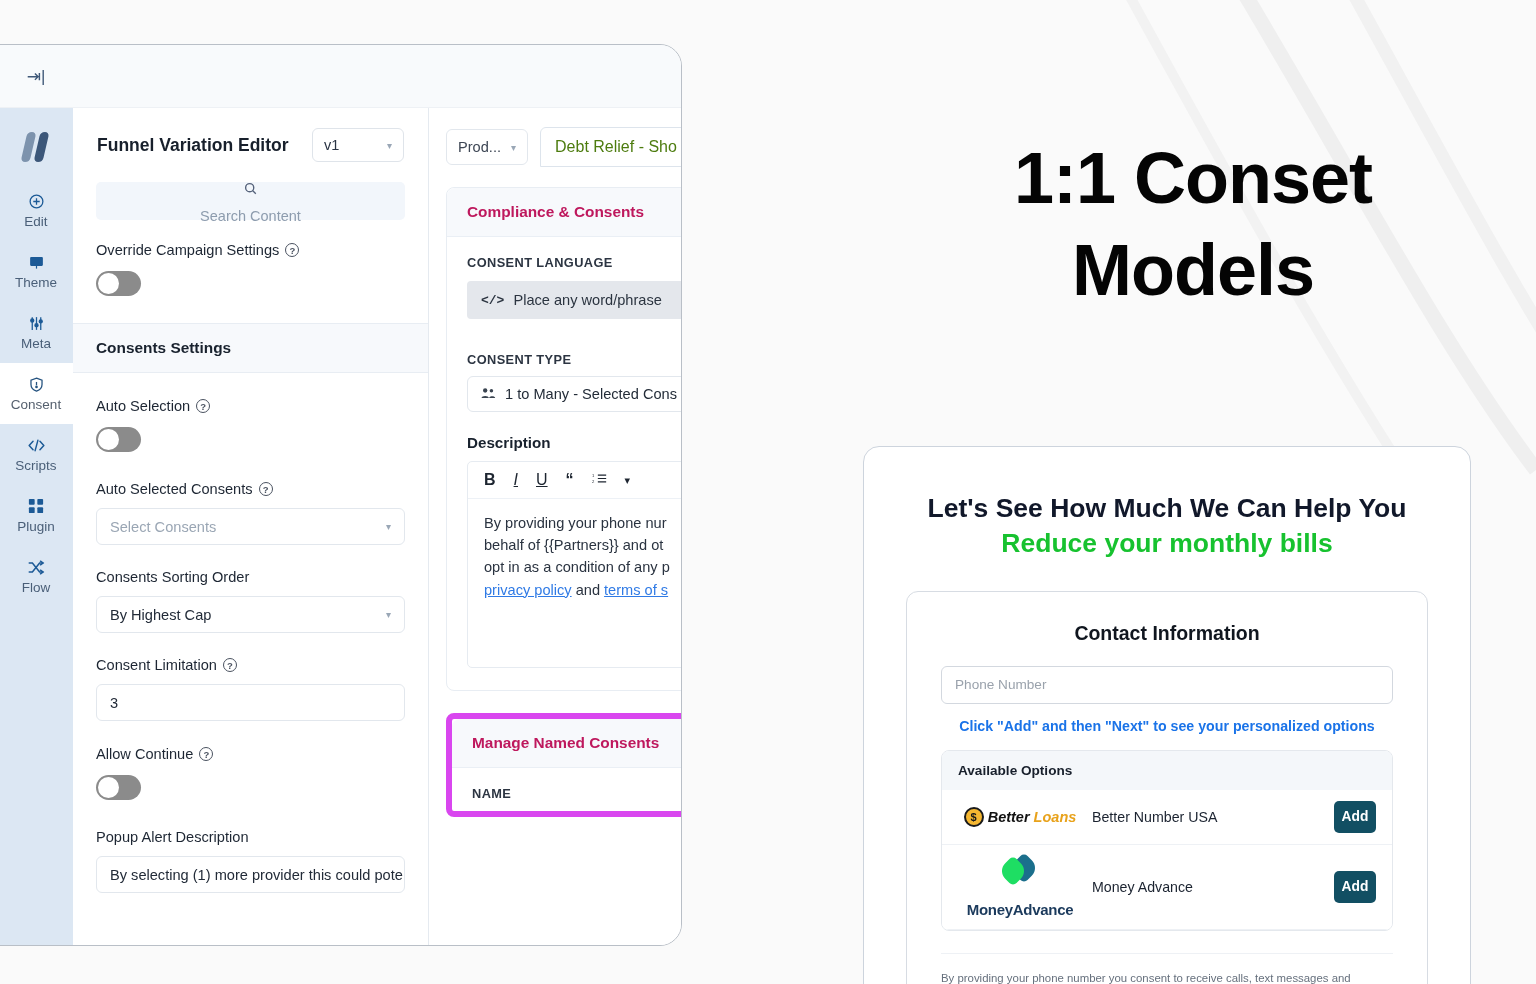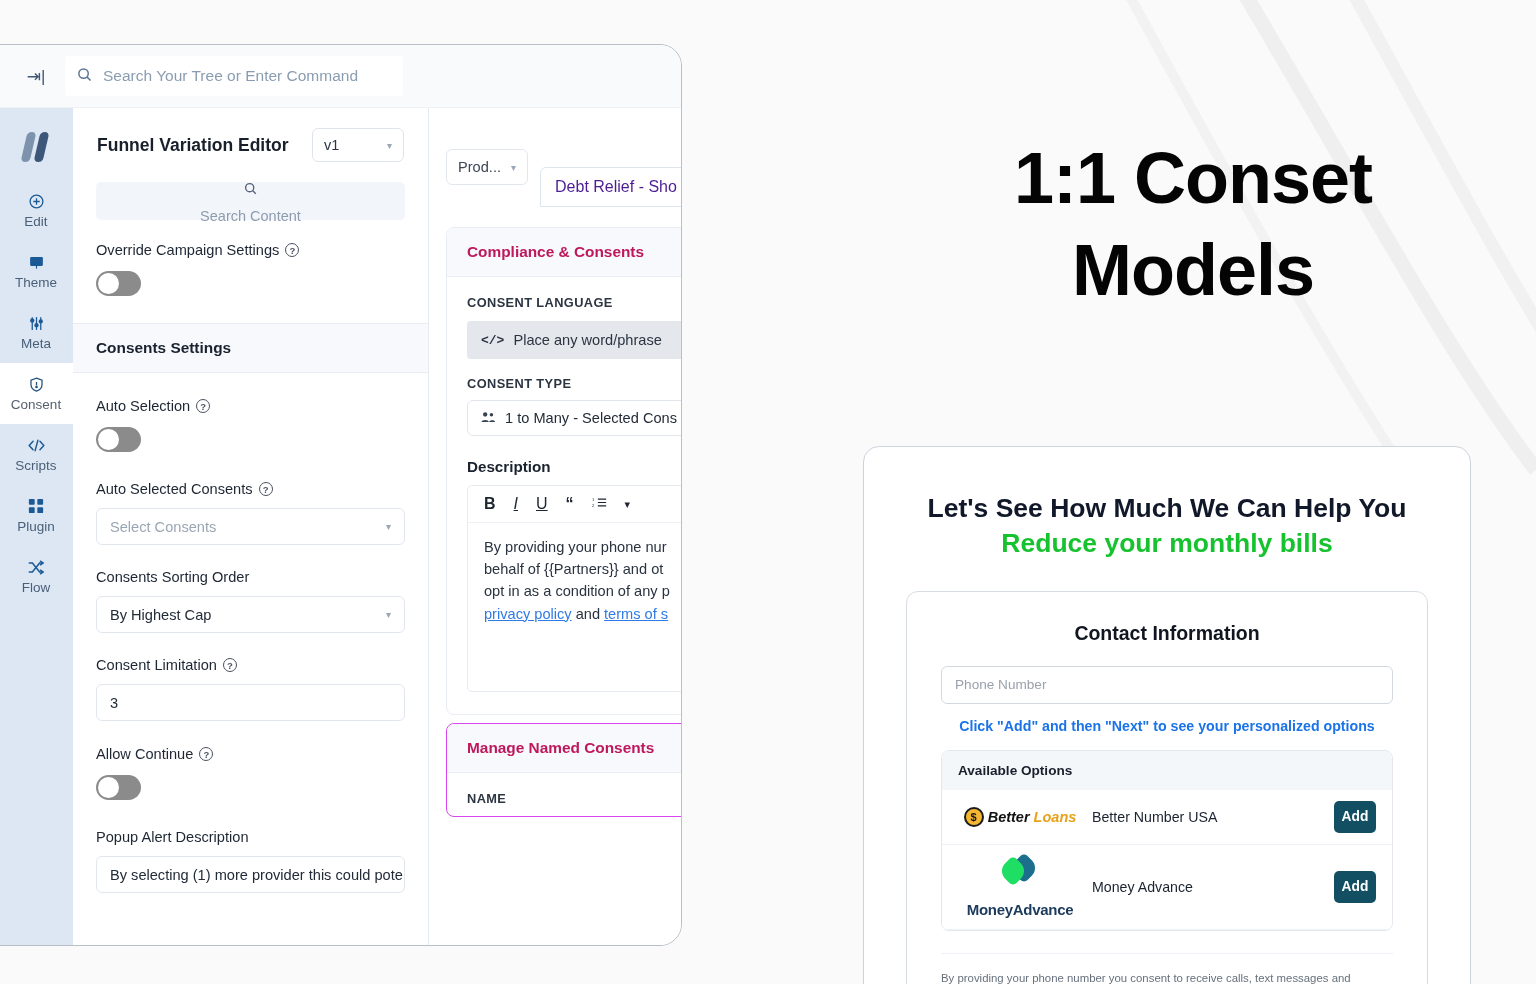--- a/index.html
+++ b/index.html
@@ -129,21 +129,21 @@
   .preview-col { flex: 1; background: #ffffff; overflow: hidden; position: relative; padding: 0 0 0 17px; }
   .pv-top { display: flex; align-items: center; gap: 12px; padding: 19px 0 0 0; }
   .prod-select {
     height: 36px; border: 1px solid #e2e7ed; border-radius: 6px; background:#fff;
     display: flex; align-items: center; gap: 10px; padding: 0 11px;
     font-size: 14.6px; color: #3d4654; cursor: pointer; white-space: nowrap;
   }
   .crumb-tab {
     height: 40px; display:flex; align-items:center; padding: 0 14px;
     border: 1px solid #dde4ec; border-radius: 6px 6px 0 0; background:#fff;
-    font-size: 16px; color: #4c1d95; white-space: nowrap; margin-top: 40px;
+    font-size: 16px; color: #4d7c0f; white-space: nowrap;
   }
   .pv-card {
     margin-top: 20px; background: #ffffff; border: 1px solid #e8edf3;
     border-radius: 8px; width: 340px;
   }
   .pv-card-head {
     background: #f7f9fc; padding: 15px 20px; font-size: 15.4px; font-weight: 700;
     color: #be185d; border-bottom: 1px solid #eaeff5; border-radius: 8px 8px 0 0;
   }
   .pv-card-body { padding: 18px 20px 22px 20px; }
@@ -170,21 +170,21 @@
     display: flex; align-items: center; gap: 18px; padding: 9px 16px;
     border-bottom: 1px solid #edf1f6; color: #1d2530; font-size: 16px;
   }
   .rte-bar span { cursor: pointer; }
   .rte-body {
     padding: 13px 16px 18px 16px; font-size: 14.6px; line-height: 1.52; color: #2a3340;
     height: 168px; overflow: hidden; white-space: nowrap;
   }
   .rte-body a { color: #2f7ae5; text-decoration: underline; }
   .pv-card2 {
-    margin-top: 8px; background: #fff; border: 1px solid #d946ef; border-radius: 8px; width: 340px;
+    margin-top: 22px; background: #fff; border: 6px solid #d946ef; border-radius: 8px; width: 340px;
   }
 
   
   .right { position: absolute; left: 805px; top: 0; width: 776px; height: 984px; }
   .hero {
     position: absolute; left: 0; top: 132px; width: 776px; text-align: center;
   }
   .hero h1 {
     font-size: 72px; font-weight: 800; color: #040404; line-height: 1.28;
     letter-spacing: -1px;
@@ -258,29 +258,20 @@
   <svg class="bg-arcs" width="1536" height="984">
     <path d="M1200,-80 C1330,130 1430,330 1536,470" stroke="#efefef" stroke-width="15" fill="none"></path>
     <path d="M1290,-120 C1420,110 1510,290 1600,420" stroke="#f1f1f1" stroke-width="13" fill="none"></path>
     <path d="M1110,-40 C1230,180 1340,380 1450,540" stroke="#f2f2f2" stroke-width="10" fill="none"></path>
   </svg>
 
   <div class="app-window">
 
     <div class="topbar">
       <div class="collapse-btn">⇥|</div>
-      <div class="topsearch">
-        <span class="magn">
-          <svg width="15" height="15" viewBox="0 0 16 16" fill="none" stroke="currentColor" stroke-width="1.6">
-            <circle cx="7" cy="7" r="5"></circle>
-              <line x1="10.8" y1="10.8" x2="14.5" y2="14.5"></line>
-          </svg>
-        </span>
-        <span class="ph">Search Your Tree or Enter Command</span>
-      </div>
     </div>
 
     <div class="body-row">
 
       <div class="rail">
         <div class="logo">
           <div class="logo-mark">
               <i></i>
               <i></i>
             </div>
@@ -463,21 +454,21 @@
 
         <div class="pv-card">
           <div class="pv-card-head">Compliance &amp; Consents</div>
           <div class="pv-card-body">
             <div class="caps">CONSENT LANGUAGE</div>
             <div class="code-chip">
               <span class="code-ic">&lt;/&gt;</span>
               <span>Place any word/phrase</span>
             </div>
 
-            <div class="caps" style="margin-top:17px;">CONSENT TYPE</div>
+            <div class="caps" style="margin-top:33px;">CONSENT TYPE</div>
             <div class="ctype">
               <span>
                 <svg width="15" height="12" viewBox="0 0 18 14" fill="#3a4450">
                   <circle cx="5" cy="4" r="2.6"></circle>
                     <circle cx="12.5" cy="4.2" r="2.1"></circle>
                   <path d="M0.6 13 C0.6 9.6 9.4 9.6 9.4 13 Z"></path>
                     <path d="M9.8 13 C9.8 10.2 17 10.2 17 13 Z"></path>
                 </svg>
               </span>
               <span>1 to Many - Selected Cons</span>

